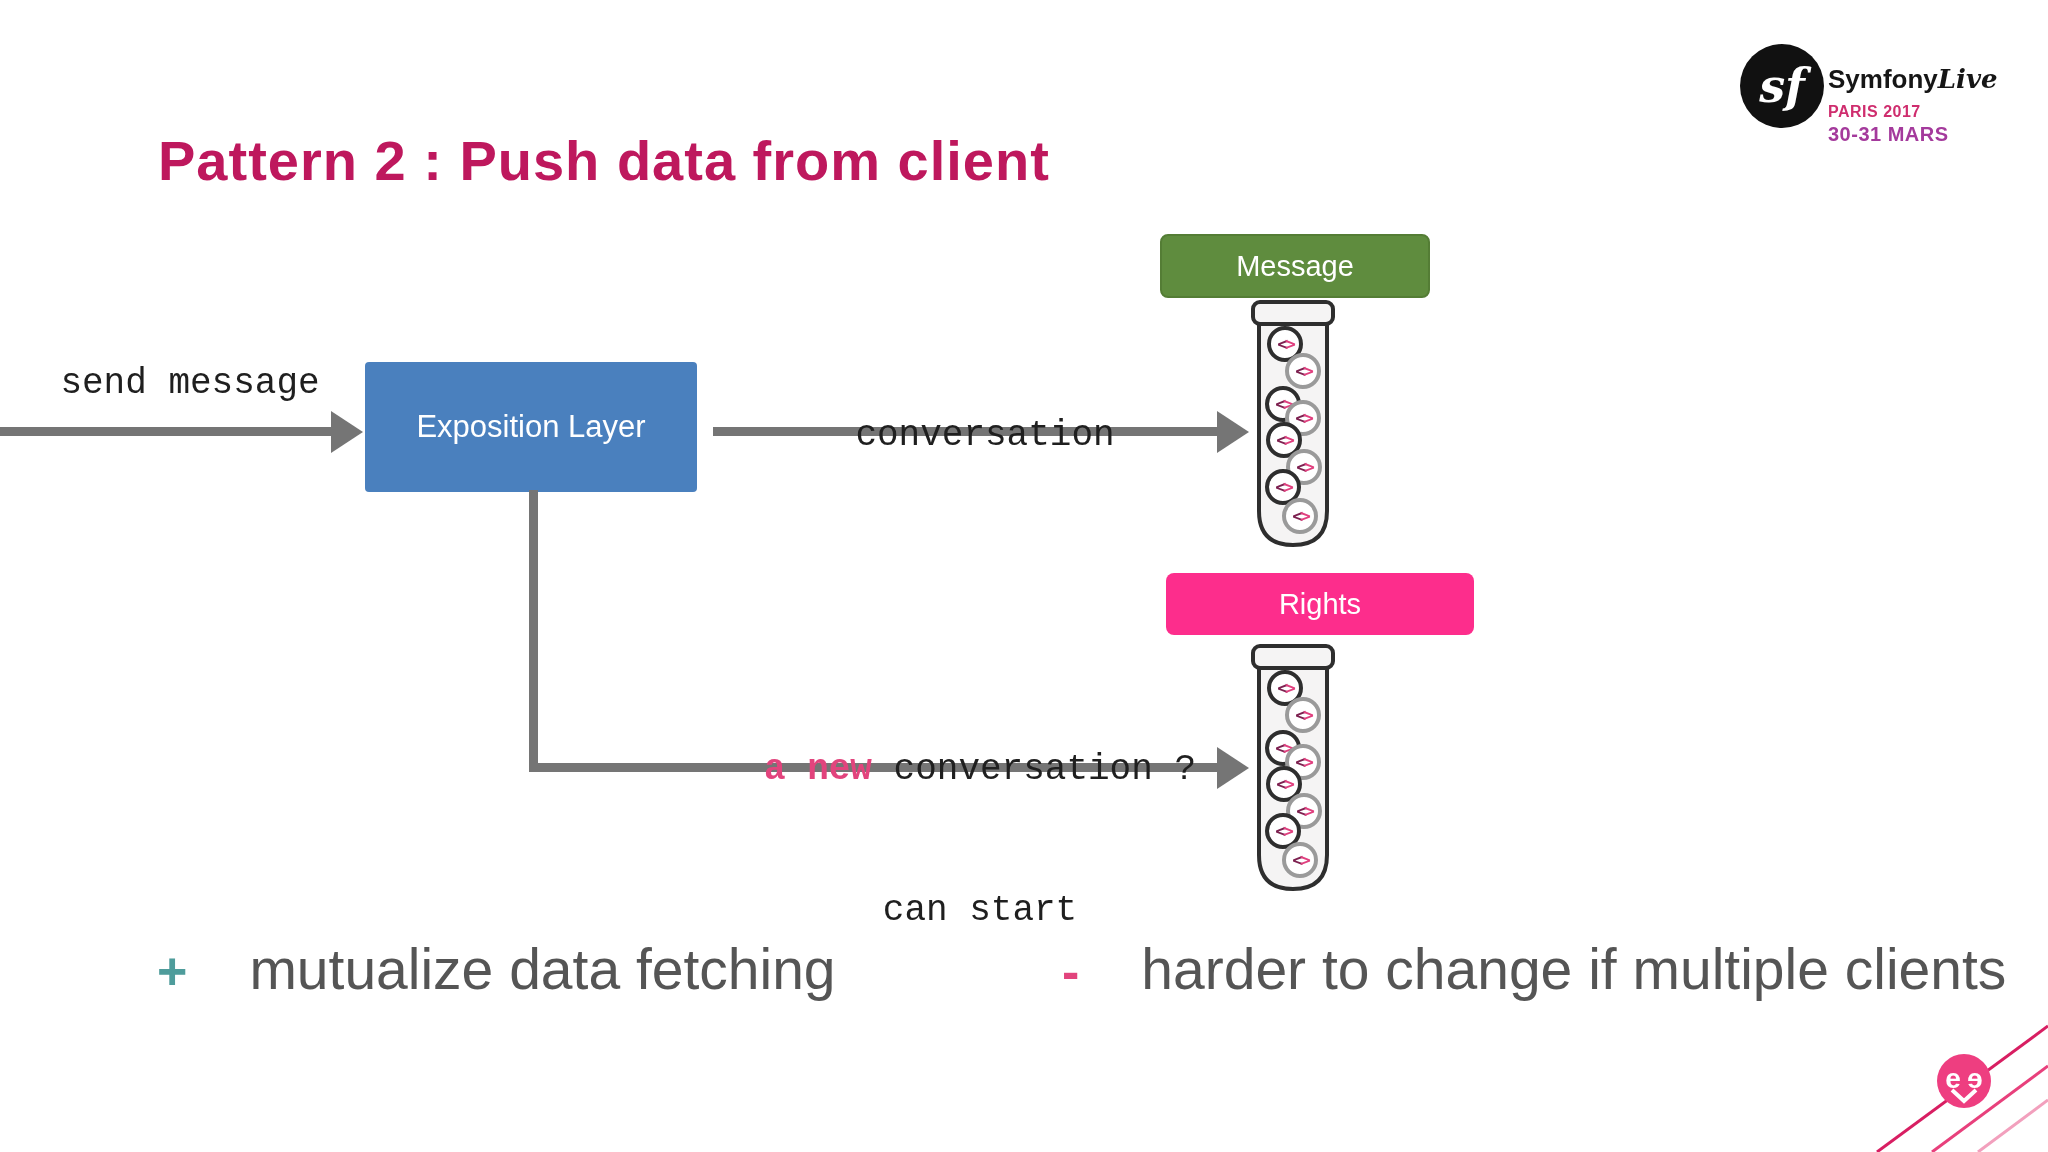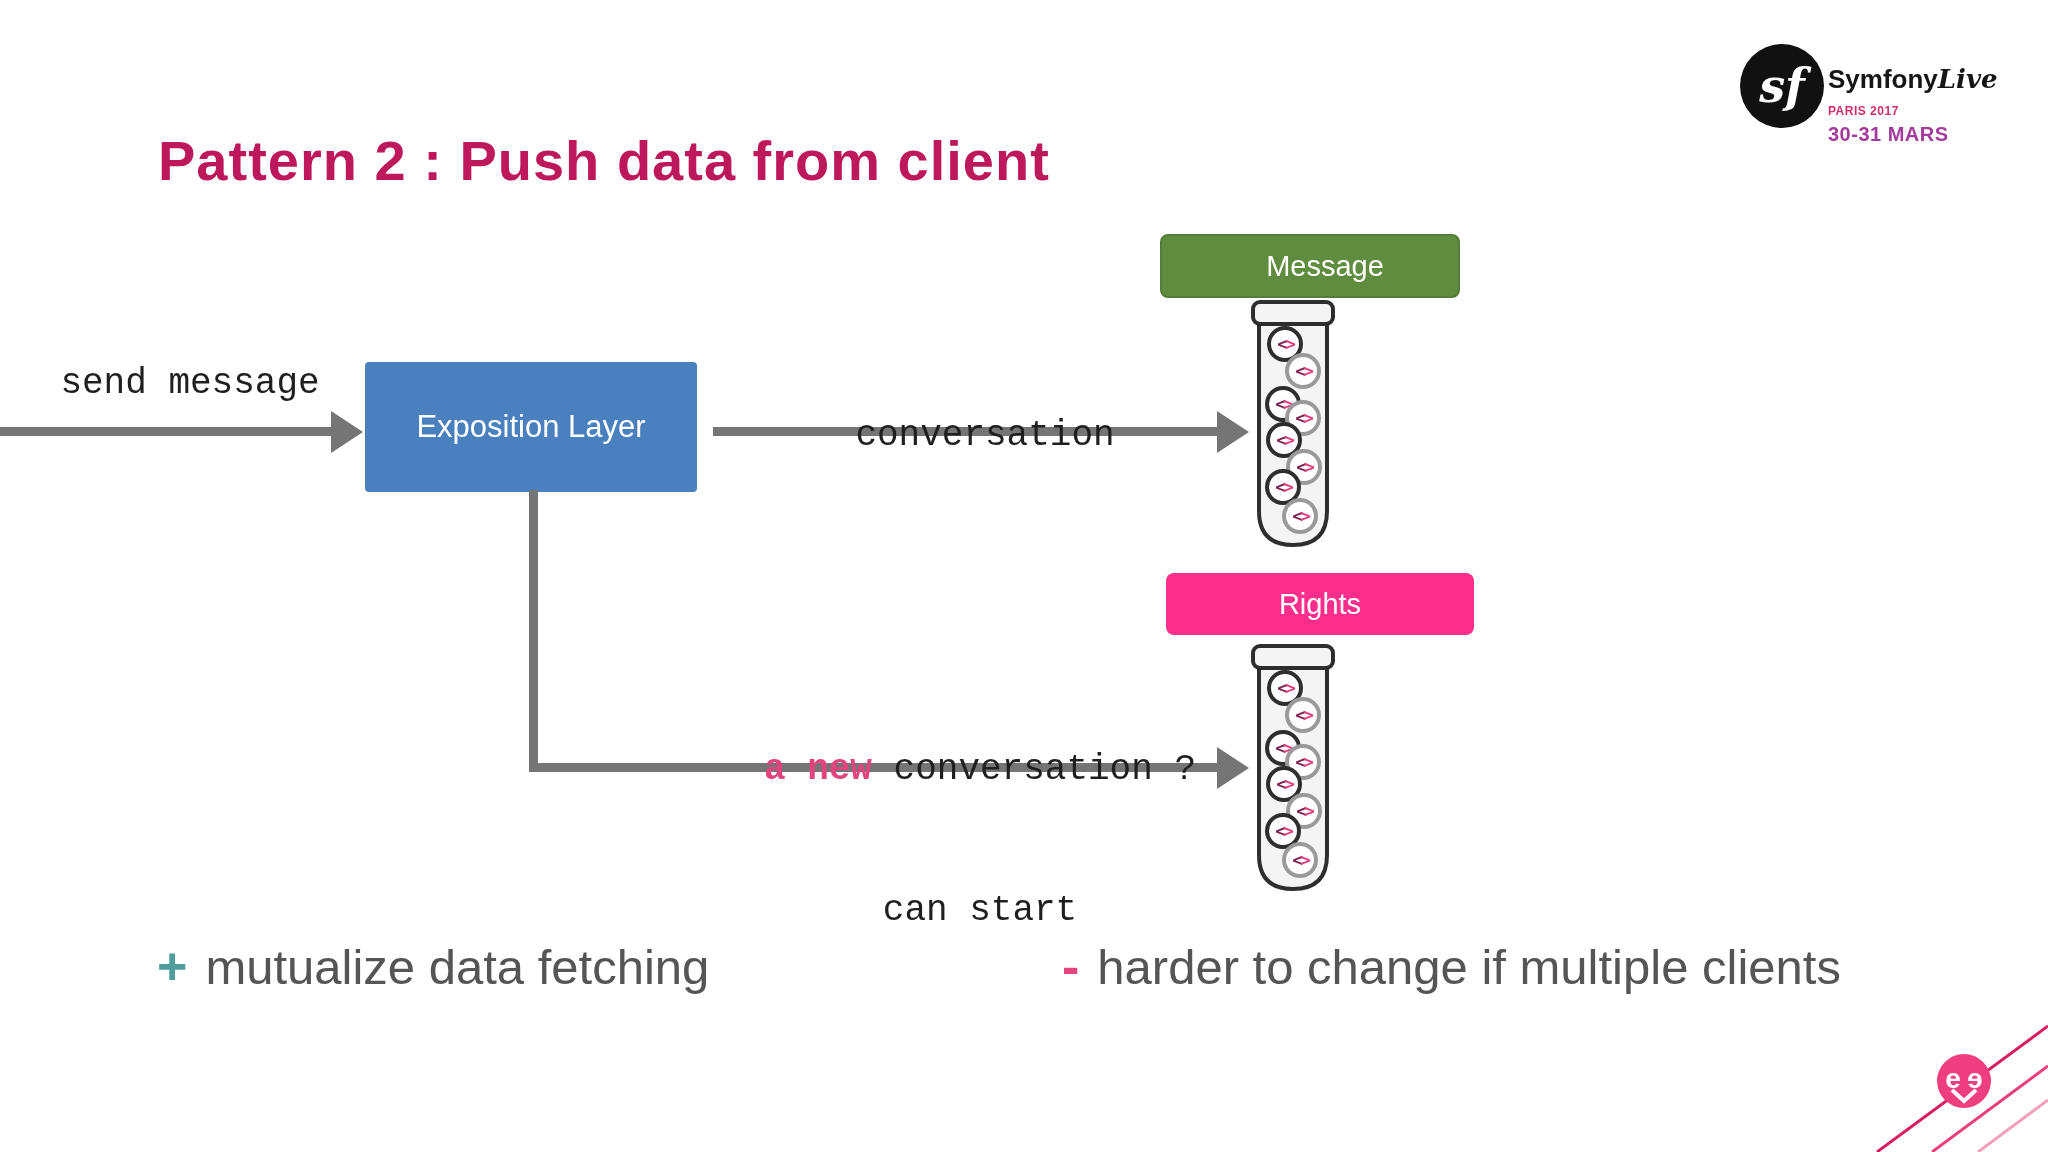--- a/index.html
+++ b/index.html
@@ -15,38 +15,38 @@
   
   #sf-logo{position:absolute;left:1740px;top:44px;display:flex;gap:4px;align-items:flex-start;}
   #sf-badge{
     width:84px;height:84px;border-radius:50%;background:#111111;color:#ffffff;
     display:flex;align-items:center;justify-content:center;
     font-family:"DejaVu Serif",serif;font-style:italic;font-weight:bold;font-size:46px;line-height:84px;
   }
   #sf-text{display:flex;flex-direction:column;padding-top:4px;margin-top:16px;}
   .sf-brand{font-size:26px;color:#161616;line-height:30px;font-weight:600;}
   .sf-brand .script{font-family:"DejaVu Serif",serif;font-style:italic;font-weight:bold;}
-  .sf-l1{font-size:12px;font-weight:800;color:#cf2d6e;line-height:23px;margin-top:6px;letter-spacing:.5px;}
+  .sf-l1{font-size:16px;font-weight:800;color:#cf2d6e;line-height:23px;margin-top:6px;letter-spacing:.5px;}
   .sf-l2{font-size:20px;font-weight:800;color:#a43a9c;line-height:23px;letter-spacing:.5px;}
   
   .shaft{position:absolute;background:#757575;}
   .head-right{
     position:absolute;width:0;height:0;
     border-top:21px solid transparent;border-bottom:21px solid transparent;border-left:32px solid #757575;
   }
   
   #exposition-box{
     position:absolute;left:365px;top:362px;width:332px;height:130px;border-radius:4px;
     background:#4a80be;color:#ffffff;display:flex;align-items:center;justify-content:center;font-size:31px;
   }
   .queue-header{
     position:absolute;height:60px;border-radius:8px;color:#ffffff;
     display:flex;align-items:center;justify-content:center;font-size:29px;
   }
-  #message-header{left:1160px;top:234px;width:266px;background:#5f8c3e;border:2px solid #547d35;padding-left:30px;}
+  #message-header{left:1160px;top:234px;width:266px;background:#5f8c3e;border:2px solid #547d35;}
   #rights-header{left:1166px;top:573px;width:308px;height:62px;background:#fd2d8c;border:none;}
   
   .mono-label{
     position:absolute;font-family:"Liberation Mono","DejaVu Sans Mono",monospace;
     font-size:36px;color:#1f1f1f;text-align:center;line-height:47px;white-space:pre;
   }
   #send-label{left:30px;top:360px;width:320px;}
   #msg-label{left:785px;top:318px;width:400px;}
   #rights-label{left:738px;top:652px;width:484px;}
   .hl{color:#e2447d;font-weight:bold;}
@@ -54,21 +54,21 @@
   .tube{position:absolute;width:100px;height:255px;}
   #tube-message{left:1243px;top:298px;}
   #tube-rights{left:1243px;top:642px;}
   
   .takeaway{position:absolute;top:936px;display:flex;align-items:baseline;gap:18px;}
   #pro{left:157px;}
   #con{left:1062px;}
   .sign{font-size:52px;font-weight:800;}
   #pro .sign{color:#4e9c9b;}
   #con .sign{color:#e2447d;}
-  .takeaway-text{font-size:49px;color:#555555;}
+  .takeaway-text{font-size:57px;color:#555555;margin-left:44px;}
   
   #corner-decor{position:absolute;left:1700px;top:980px;width:348px;height:172px;}
 </style>
 </head>
 <body>
 
 <div id="slide">
 
   <div id="sf-logo">
     <div id="sf-badge">

